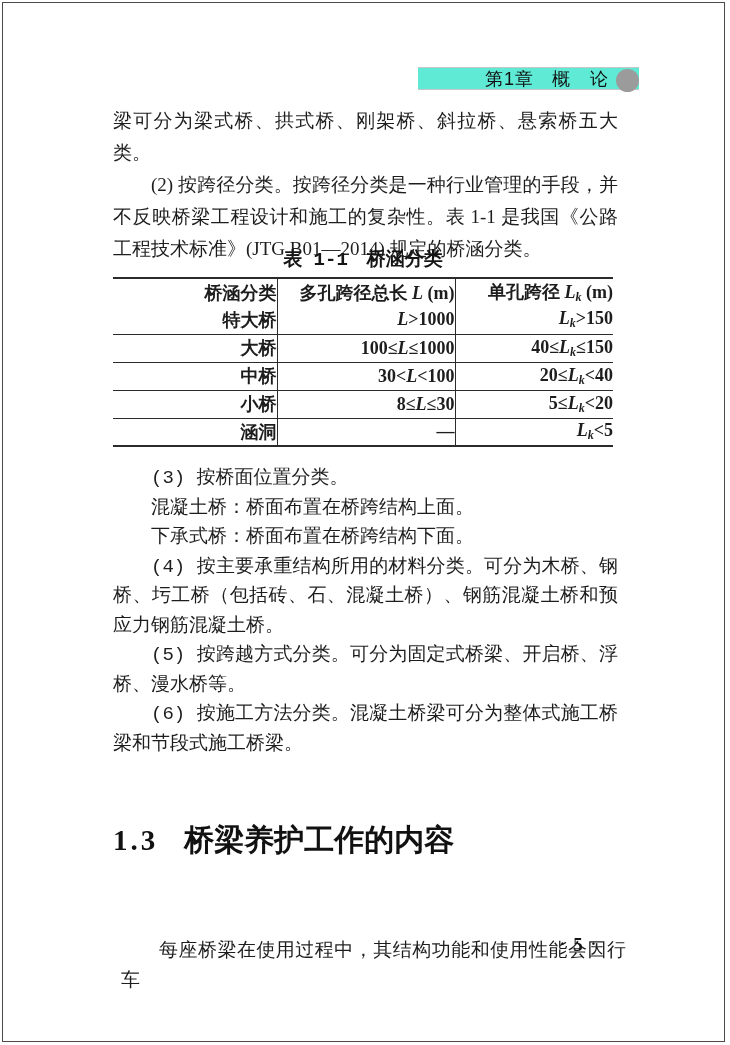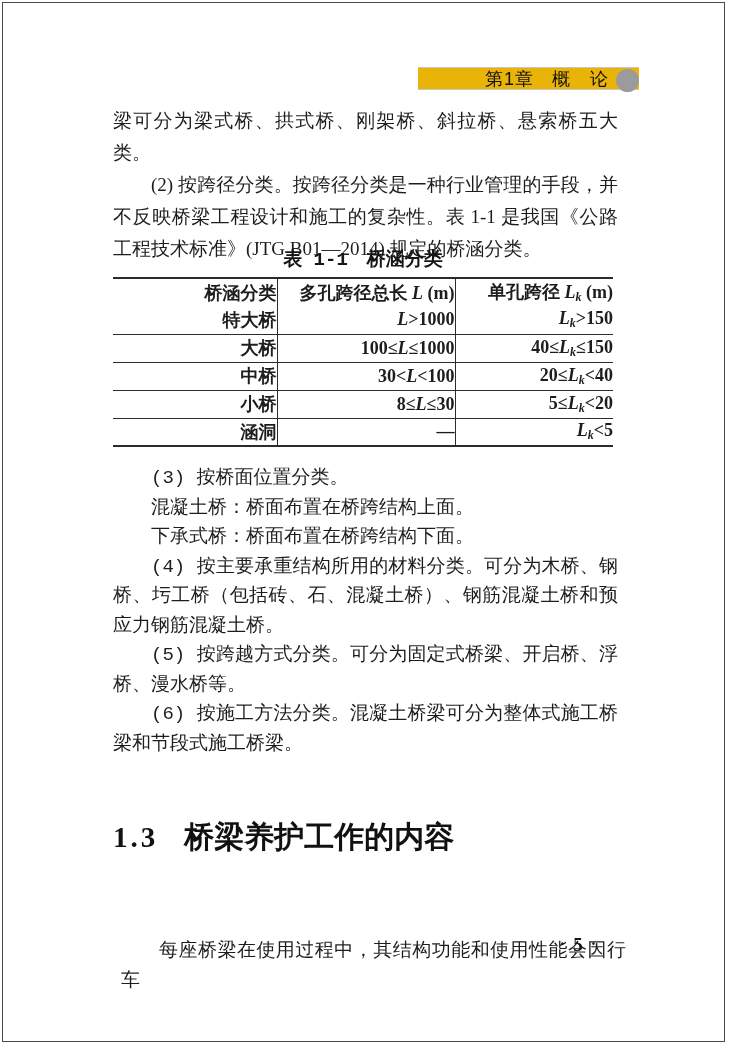--- a/index.html
+++ b/index.html
@@ -13,21 +13,21 @@
   }
   .frame{
     position:absolute;left:2px;top:2px;width:721px;height:1038px;
     border:1px solid #4a4a4a;pointer-events:none;
   }
   
   .header-band{
     position:absolute;left:418px;top:67px;width:221px;height:23px;
     box-sizing:border-box;
     border-top:1px solid #c6c6c6;border-bottom:1px solid #c6c6c6;
-    background:#eab308;
+    background:#5eead4;
     display:flex;align-items:center;justify-content:flex-end;
     gap:18px;padding-right:30px;
     font-family:"Liberation Sans","DejaVu Sans",sans-serif;
     font-size:18px;letter-spacing:1px;color:#111;
   }
   .header-circle{
     position:absolute;left:616px;top:69px;width:23px;height:23px;
     border-radius:50%;background:#9b9b9b;
   }
   
@@ -59,21 +59,21 @@
   table.class-table th:nth-child(1),table.class-table td:nth-child(1),
   table.class-table th:nth-child(2),table.class-table td:nth-child(2){
     border-right:1px solid #2b2b2b;
   }
   .tk-var{font-style:italic;font-family:"Liberation Serif","DejaVu Serif",serif;}
   .tk-sub{font-style:italic;font-size:12px;vertical-align:-3px;}
   
   .section-heading{
     position:absolute;left:113px;top:820px;
     font-family:"Liberation Sans","DejaVu Sans",sans-serif;
-    font-weight:bold;font-size:30px;color:#111;line-height:33px;
+    font-weight:bold;font-size:30px;color:#111;line-height:39px;
     white-space:nowrap;
     text-align:center;
   }
   .sec-num{
     font-family:"Liberation Serif","DejaVu Serif",serif;
     font-weight:bold;font-size:29px;letter-spacing:3px;margin-right:26px;
   }
   .closing-par{
     position:absolute;left:113px;top:927px;width:505px;margin:8px;
     font-size:19px;line-height:30px;text-indent:2em;text-align:justify;

